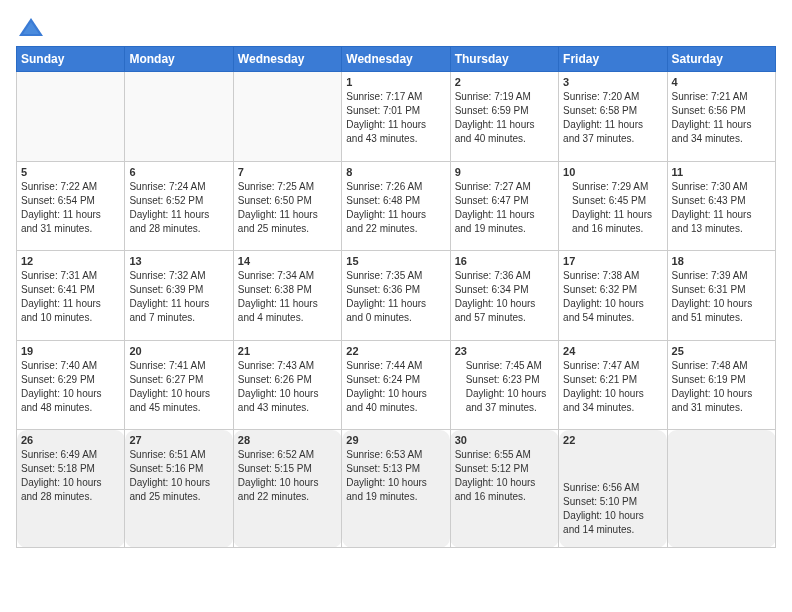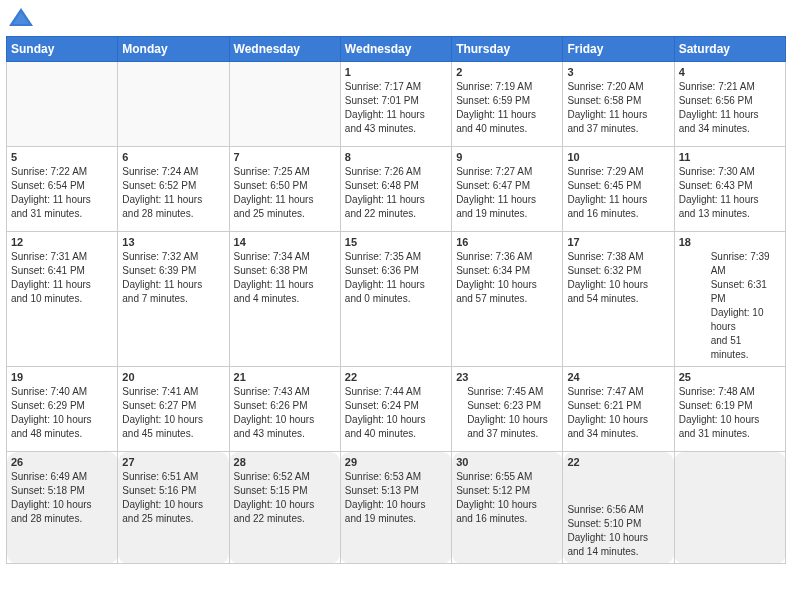--- a/index.html
+++ b/index.html
@@ -6,21 +6,21 @@
     body {
       font-family: Arial, sans-serif;
       background: #fff;
       width: 792px;
       height: 612px;
       overflow: hidden;
     }
     .page {
       width: 792px;
       height: 564px;
-      padding: 6px;
+      padding: 16px;
       display: flex;
       flex-direction: column;
     }
     .header {
       display: flex;
       justify-content: space-between;
       align-items: flex-start;
       margin-bottom: 10px;
     }
     .logo {
@@ -184,21 +184,21 @@
           </td>
           <td>
             <span class="day-number">9</span>
             <div class="day-info" style="white-space: pre-line;">Sunrise: 7:27 AM
 Sunset: 6:47 PM
 Daylight: 11 hours
 and 19 minutes.</div>
           </td>
           <td>
             <span class="day-number">10</span>
-            <div class="day-info" style="white-space: pre-line;">Sunrise: 7:29 AM
+            <div class="day-info" style="white-space: pre-line; margin-left: 9px;">Sunrise: 7:29 AM
 Sunset: 6:45 PM
 Daylight: 11 hours
 and 16 minutes.</div>
           </td>
           <td>
             <span class="day-number">11</span>
             <div class="day-info" style="white-space: pre-line;">Sunrise: 7:30 AM
 Sunset: 6:43 PM
 Daylight: 11 hours
 and 13 minutes.</div>
@@ -242,21 +242,21 @@
           </td>
           <td>
             <span class="day-number">17</span>
             <div class="day-info" style="white-space: pre-line;">Sunrise: 7:38 AM
 Sunset: 6:32 PM
 Daylight: 10 hours
 and 54 minutes.</div>
           </td>
           <td>
             <span class="day-number">18</span>
-            <div class="day-info" style="white-space: pre-line; margin-left: 32px;">Sunrise: 7:39 AM
+            <div class="day-info" style="white-space: pre-line;">Sunrise: 7:39 AM
 Sunset: 6:31 PM
 Daylight: 10 hours
 and 51 minutes.</div>
           </td>
         </tr>
         <tr>
           <td>
             <span class="day-number">19</span>
             <div class="day-info" style="white-space: pre-line;">Sunrise: 7:40 AM
 Sunset: 6:29 PM

